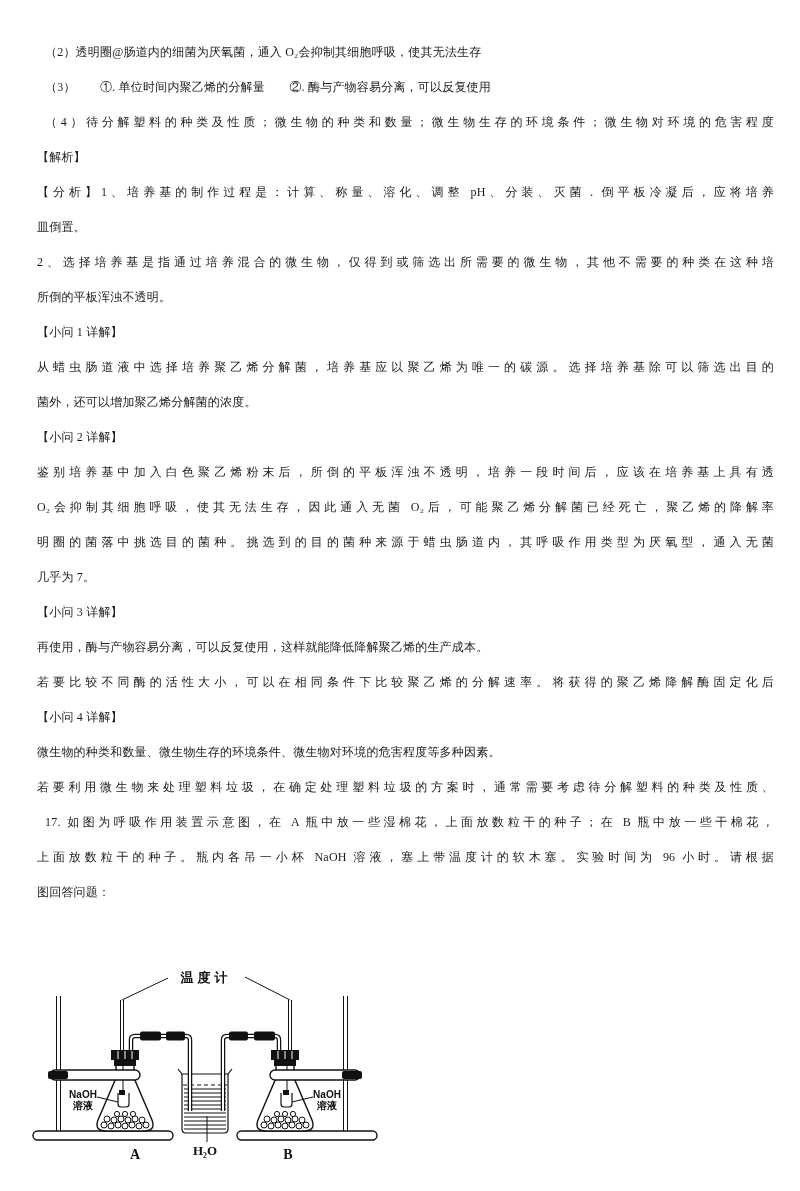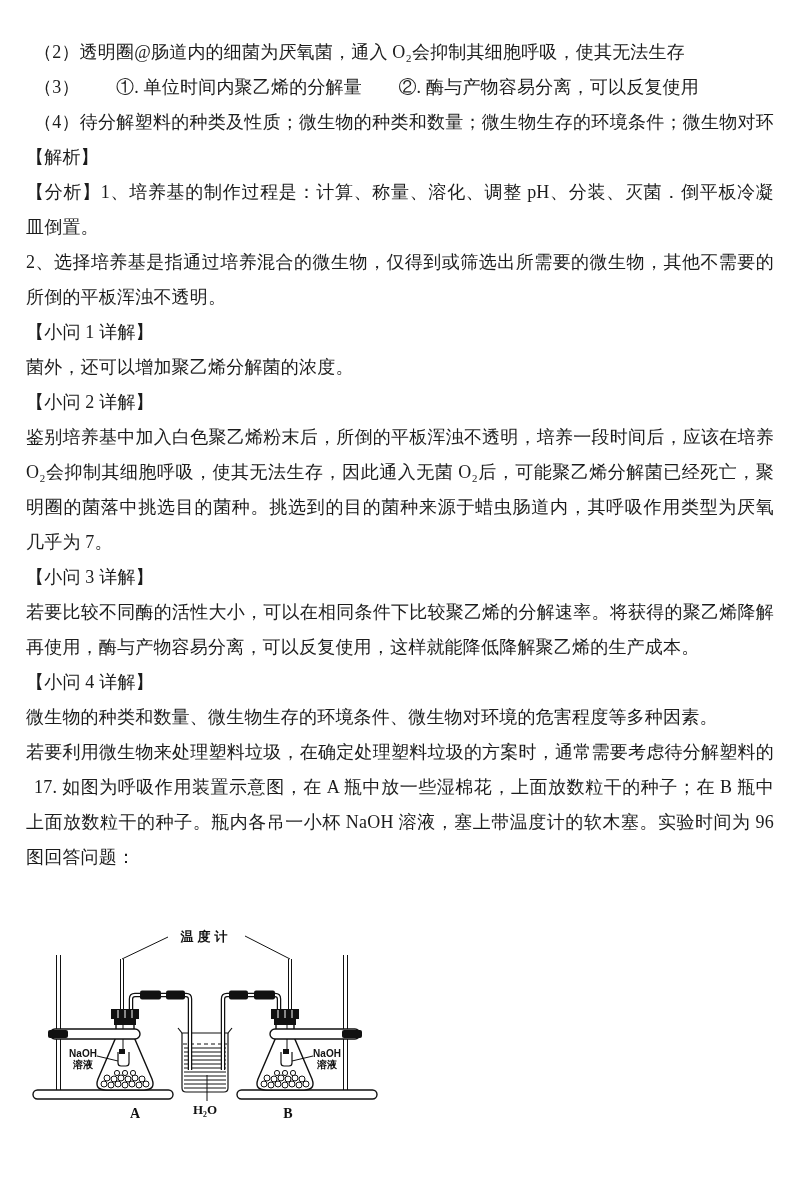--- a/index.html
+++ b/index.html
@@ -11,34 +11,35 @@
     color:#1c1c1c;
     overflow:hidden;
   }
   .textblock{
     position:absolute;
     left:26px;top:35px;width:748px;
   }
   .line{
     height:35px;
     line-height:35px;
-    font-size:18px;
+    font-size:12px;
     white-space:nowrap;
     letter-spacing:0.2px;
+    margin-left:11px;
   }
   .line.j{
     white-space:normal;
     text-align:justify;
     text-align-last:justify;
     overflow:hidden;
   }
   .line.ind{padding-left:8px;}
   .figure{
     position:absolute;
-    left:30px;top:925px;
+    left:30px;top:966px;
     width:360px;height:205px;
   }
   svg .ln{stroke:#111;stroke-width:1.2;fill:none;}
   svg .thin{stroke:#111;stroke-width:1;fill:none;}
   svg .wf{fill:#fff;stroke:#111;stroke-width:1.4;}
   svg .blk{fill:#111;stroke:none;}
   svg text{fill:#111;}
   .figlabel{font-family:"Liberation Sans","DejaVu Sans",sans-serif;font-weight:bold;}
   .figserif{font-family:"Liberation Serif","DejaVu Serif",serif;font-weight:bold;}
 </style>
@@ -48,29 +49,30 @@
 <div class="textblock">
   <div class="line ind">（2）透明圈@肠道内的细菌为厌氧菌，通入 O₂会抑制其细胞呼吸，使其无法生存</div>
   <div class="line ind">（3）　　①. 单位时间内聚乙烯的分解量　　②. 酶与产物容易分离，可以反复使用</div>
   <div class="line ind j">（4）待分解塑料的种类及性质；微生物的种类和数量；微生物生存的环境条件；微生物对环境的危害程度</div>
   <div class="line">【解析】</div>
   <div class="line j">【分析】1、培养基的制作过程是：计算、称量、溶化、调整 pH、分装、灭菌．倒平板冷凝后，应将培养</div>
   <div class="line">皿倒置。</div>
   <div class="line j">2、选择培养基是指通过培养混合的微生物，仅得到或筛选出所需要的微生物，其他不需要的种类在这种培</div>
   <div class="line">所倒的平板浑浊不透明。</div>
   <div class="line">【小问 1 详解】</div>
+  <div class="line j">从蜡虫肠道液中选择培养聚乙烯分解菌，培养基应以聚乙烯为唯一的碳源。选择培养基除可以筛选出目的</div>
   <div class="line">菌外，还可以增加聚乙烯分解菌的浓度。</div>
   <div class="line">【小问 2 详解】</div>
   <div class="line j">鉴别培养基中加入白色聚乙烯粉末后，所倒的平板浑浊不透明，培养一段时间后，应该在培养基上具有透</div>
   <div class="line j">O₂会抑制其细胞呼吸，使其无法生存，因此通入无菌 O₂后，可能聚乙烯分解菌已经死亡，聚乙烯的降解率</div>
   <div class="line j">明圈的菌落中挑选目的菌种。挑选到的目的菌种来源于蜡虫肠道内，其呼吸作用类型为厌氧型，通入无菌</div>
   <div class="line">几乎为 7。</div>
   <div class="line">【小问 3 详解】</div>
+  <div class="line">再使用，酶与产物容易分离，可以反复使用，这样就能降低降解聚乙烯的生产成本。</div>
   <div class="line j">若要比较不同酶的活性大小，可以在相同条件下比较聚乙烯的分解速率。将获得的聚乙烯降解酶固定化后</div>
-  <div class="line">再使用，酶与产物容易分离，可以反复使用，这样就能降低降解聚乙烯的生产成本。</div>
   <div class="line">【小问 4 详解】</div>
   <div class="line">微生物的种类和数量、微生物生存的环境条件、微生物对环境的危害程度等多种因素。</div>
   <div class="line j">若要利用微生物来处理塑料垃圾，在确定处理塑料垃圾的方案时，通常需要考虑待分解塑料的种类及性质、</div>
   <div class="line ind j">17. 如图为呼吸作用装置示意图，在 A 瓶中放一些湿棉花，上面放数粒干的种子；在 B 瓶中放一些干棉花，</div>
   <div class="line j">上面放数粒干的种子。瓶内各吊一小杯 NaOH 溶液，塞上带温度计的软木塞。实验时间为 96 小时。请根据</div>
   <div class="line">图回答问题：</div>
 </div>
 
 <div class="figure">
 <svg width="360" height="205" viewBox="0 0 360 205">

